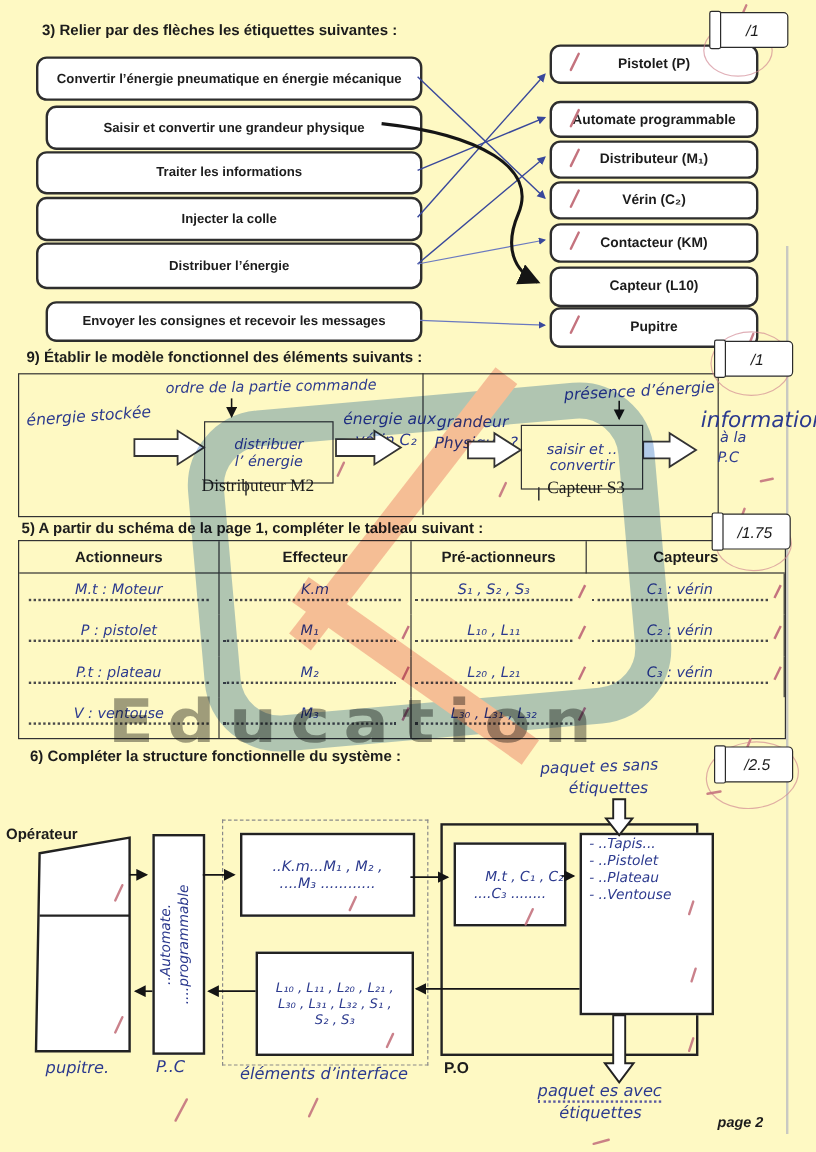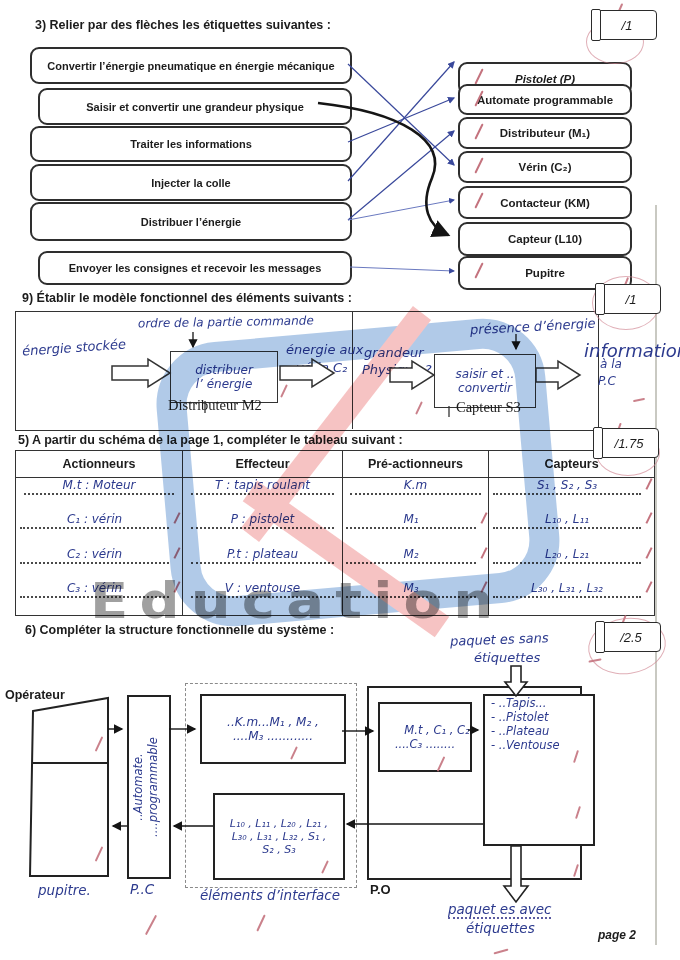--- a/index.html
+++ b/index.html
@@ -1,16 +1,16 @@
 <!DOCTYPE html>
 <html><head>
 <meta charset="utf-8">
 <style>
   html,body{margin:0;padding:0;background:#e8e8e4;}
-  .page{position:relative;width:680px;height:960px;background:#ffffff;overflow:hidden;
+  .page{position:relative;width:680px;height:960px;background:#fef9c3;overflow:hidden;
         font-family:"Liberation Sans",sans-serif;color:#1c1c1c;}
   .abs{position:absolute;}
   .ttl{position:absolute;font-weight:bold;font-size:12.5px;}
   .hw{font-family:"DejaVu Sans",sans-serif;font-style:italic;color:#2c3a8e;}
   
   .lbox{position:absolute;left:30px;width:318px;border:2px solid #2e2e2e;border-radius:9px;
         background:#fff;display:flex;align-items:center;justify-content:center;
         font-weight:bold;font-size:11px;text-align:center;z-index:2;}
   .rbox{position:absolute;left:458px;width:170px;border:2px solid #2e2e2e;border-radius:9px;
         background:#fff;display:flex;align-items:center;justify-content:center;
@@ -28,21 +28,21 @@
   .fbox{position:absolute;border:1.6px solid #333;display:flex;flex-direction:column;
         align-items:center;justify-content:center;z-index:2;}
   .serif{font-family:"Liberation Serif",serif;}
   
   .q5table{position:absolute;left:15px;top:450px;width:638px;height:164px;border:1.8px solid #333;
         display:grid;grid-template-columns:167px 160px 146px 1fr;grid-template-rows:27px 1fr 1fr 1fr 1fr;
         z-index:2;background:transparent;}
   .q5h{border-right:1.3px solid #333;border-bottom:1.3px solid #333;display:flex;align-items:center;
         justify-content:center;font-weight:bold;font-size:12.5px;}
   .q5h.last,.cell.last{border-right:none;}
-  .cell{border-right:1.3px solid #333;display:flex;align-items:flex-start;justify-content:center;
+  .cell{border-right:1.3px solid #333;display:flex;align-items:center;justify-content:center;
         padding-bottom:5px;}
   .ln{width:90%;text-align:center;border-bottom:2px dotted #4a4a4a;padding-bottom:1px;
       font-size:12px;position:relative;}
   .ctick{display:inline-block;width:2px;height:12px;background:#c4737e;transform:rotate(26deg);
       margin-left:7px;vertical-align:middle;}
   
   .dbox{position:absolute;border:1.6px dashed #8a8a8a;z-index:2;}
   .sbox{position:absolute;border:2px solid #222;background:#fff;z-index:2;display:flex;
         flex-direction:column;align-items:center;justify-content:center;}
   .rslash{position:absolute;width:2px;background:#c4737e;border-radius:2px;z-index:5;opacity:.9;}
@@ -67,21 +67,21 @@
     <span>/1</span>
   </div>
 
   <div class="lbox" style="top:47px;height:33px;">Convertir l’énergie pneumatique en énergie mécanique</div>
   <div class="lbox" style="top:88px;height:33px;left:38px;width:310px;">Saisir et convertir une grandeur physique</div>
   <div class="lbox" style="top:126px;height:32px;">Traiter les informations</div>
   <div class="lbox" style="top:164px;height:33px;">Injecter la colle</div>
   <div class="lbox" style="top:202px;height:35px;">Distribuer l’énergie</div>
   <div class="lbox" style="top:251px;height:30px;left:38px;width:310px;">Envoyer les consignes et recevoir les messages</div>
 
-  <div class="rbox" style="top:62px;height:29px;font-style:italic;">
+  <div class="rbox" style="top:37px;height:29px;">
     <i class="tick"></i>
     <span>Pistolet (P)</span>
   </div>
   <div class="rbox" style="top:84px;height:27px;">
     <i class="tick"></i>
     <span>Automate programmable</span>
   </div>
   <div class="rbox" style="top:117px;height:28px;">
     <i class="tick"></i>
     <span>Distributeur (M₁)</span>
@@ -169,23 +169,20 @@
   <div class="q5table">
     <div class="q5h">Actionneurs</div>
     <div class="q5h">Effecteur</div>
     <div class="q5h">Pré-actionneurs</div>
     <div class="q5h last">Capteurs</div>
 
     <div class="cell">
         <span class="ln hw">M.t : Moteur</span>
       </div>
     <div class="cell">
-        <span class="ln hw">T : tapis roulant</span>
-      </div>
-    <div class="cell">
         <span class="ln hw">K.m</span>
       </div>
     <div class="cell last">
         <span class="ln hw">S₁ , S₂ , S₃</span>
         <span class="ctick"></span>
       </div>
 
     <div class="cell">
         <span class="ln hw">C₁ : vérin</span>
         <span class="ctick"></span>

